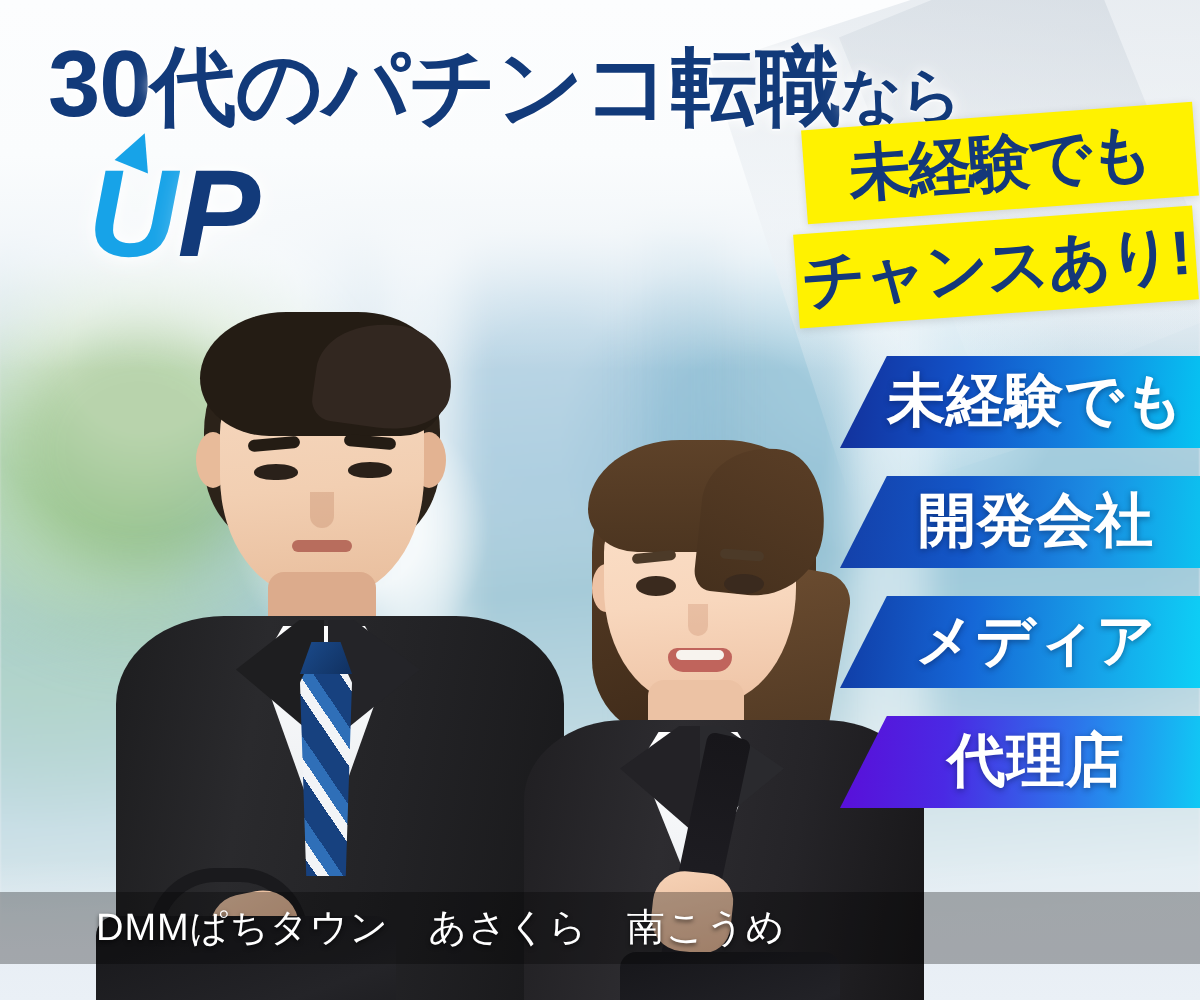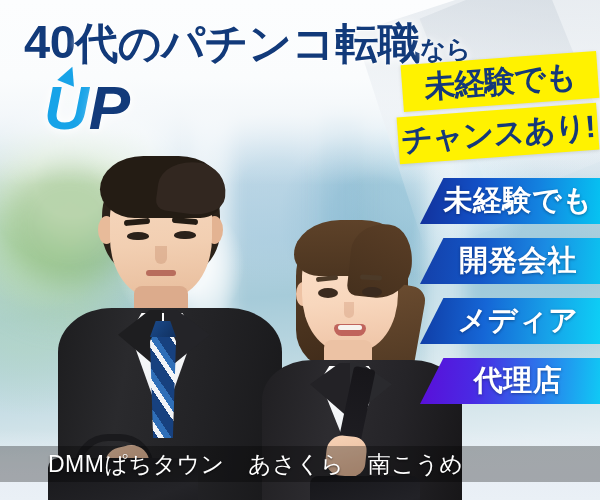--- a/index.html
+++ b/index.html
@@ -272,21 +272,21 @@
     font-size: 43px;
     font-weight: 700;
     color: #123a7a;
     letter-spacing: -0.5px;
     white-space: nowrap;
     text-shadow:
       0 0 6px rgba(255,255,255,0.95),
       0 0 12px rgba(255,255,255,0.8),
       0 1px 0 rgba(255,255,255,0.7);
   }
-  .headline-1 .small { font-size: 25px; }
+  .headline-1 .small { font-size: 30px; }
   .headline-1 .num { font-size: 47px; }
 
   .logo-row {
     position: absolute;
     left: 22px; top: 72px;
     display: flex;
     align-items: baseline;
     white-space: nowrap;
     text-shadow:
       0 0 8px rgba(255,255,255,0.95),
@@ -377,21 +377,21 @@
   .credit {
     position: absolute;
     left: 0; bottom: 18px;
     width: 100%; height: 36px;
     background: rgba(0,0,0,0.30);
     display: flex;
     align-items: center;
   }
   .credit-text {
     color: #ffffff;
-    font-size: 23px;
+    font-size: 19px;
     font-weight: 400;
     margin-left: 48px;
     letter-spacing: 0.5px;
     white-space: nowrap;
     text-shadow: 0 1px 2px rgba(0,0,0,0.6);
   }
 </style>
 </head>
 <body>
 
@@ -453,21 +453,21 @@
       <div class="woman-collar-l"></div>
       <div class="woman-collar-r"></div>
       <div class="woman-strap"></div>
       <div class="woman-hand"></div>
       <div class="woman-bag"></div>
     </div>
 
   </div>
 
   <div class="headline-1">
-    <span class="num">40</span><span>代のパチンコ転職</span><span class="small">なら</span>
+    <span class="num">30</span><span>代のパチンコ転職</span><span class="small">なら</span>
   </div>
 
   <div class="logo-row">
     <span class="logo-up">
       <span class="up-arrow"></span>
       <span class="logo-u">U</span><span class="logo-p">P</span>
     </span>
   </div>
 
   <div class="badge badge-1">

